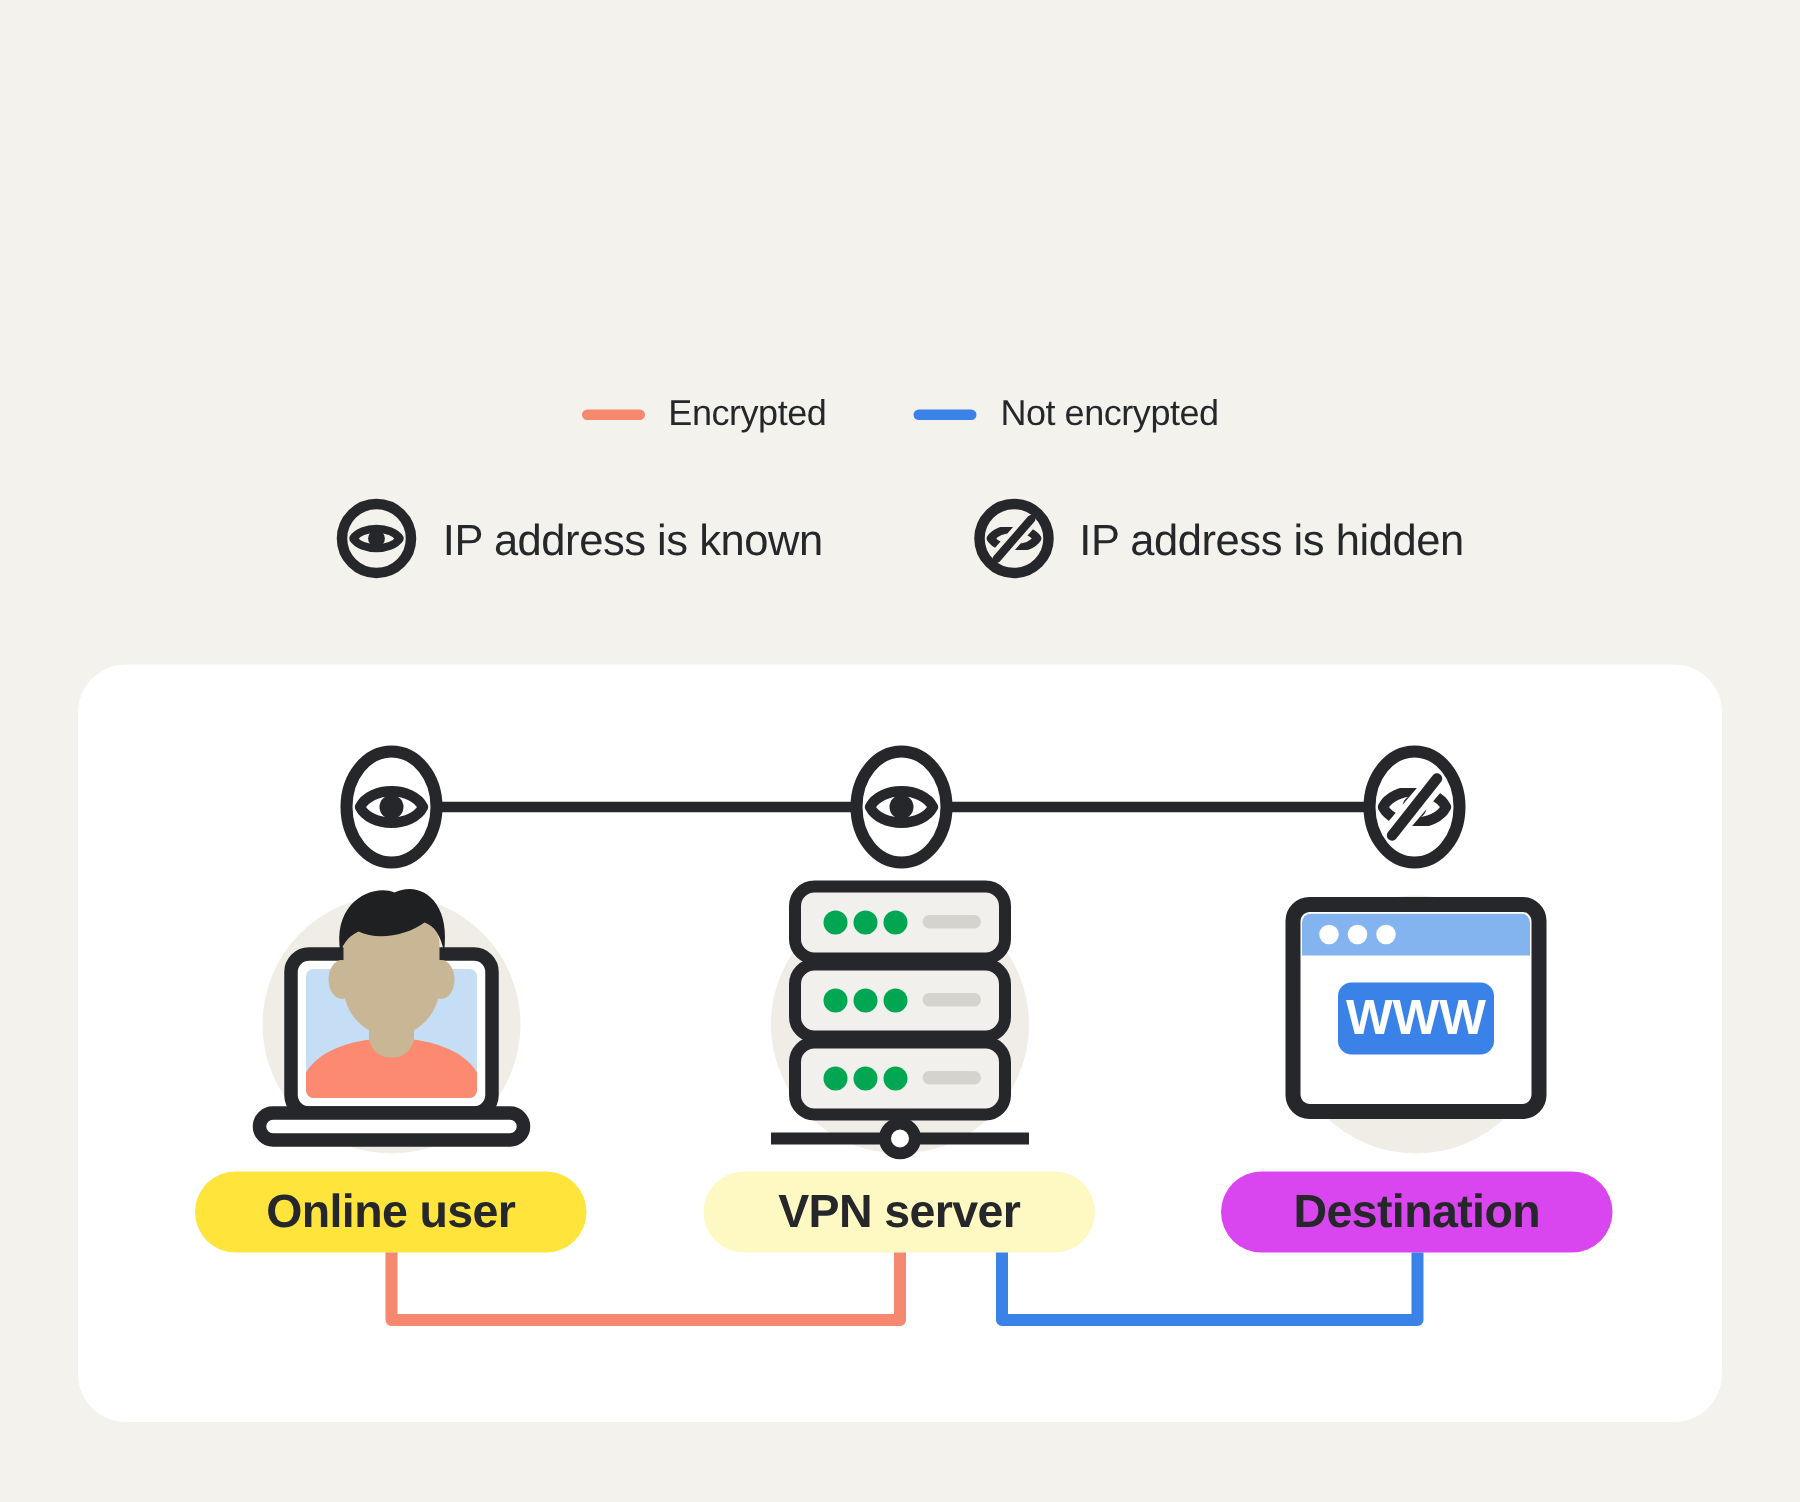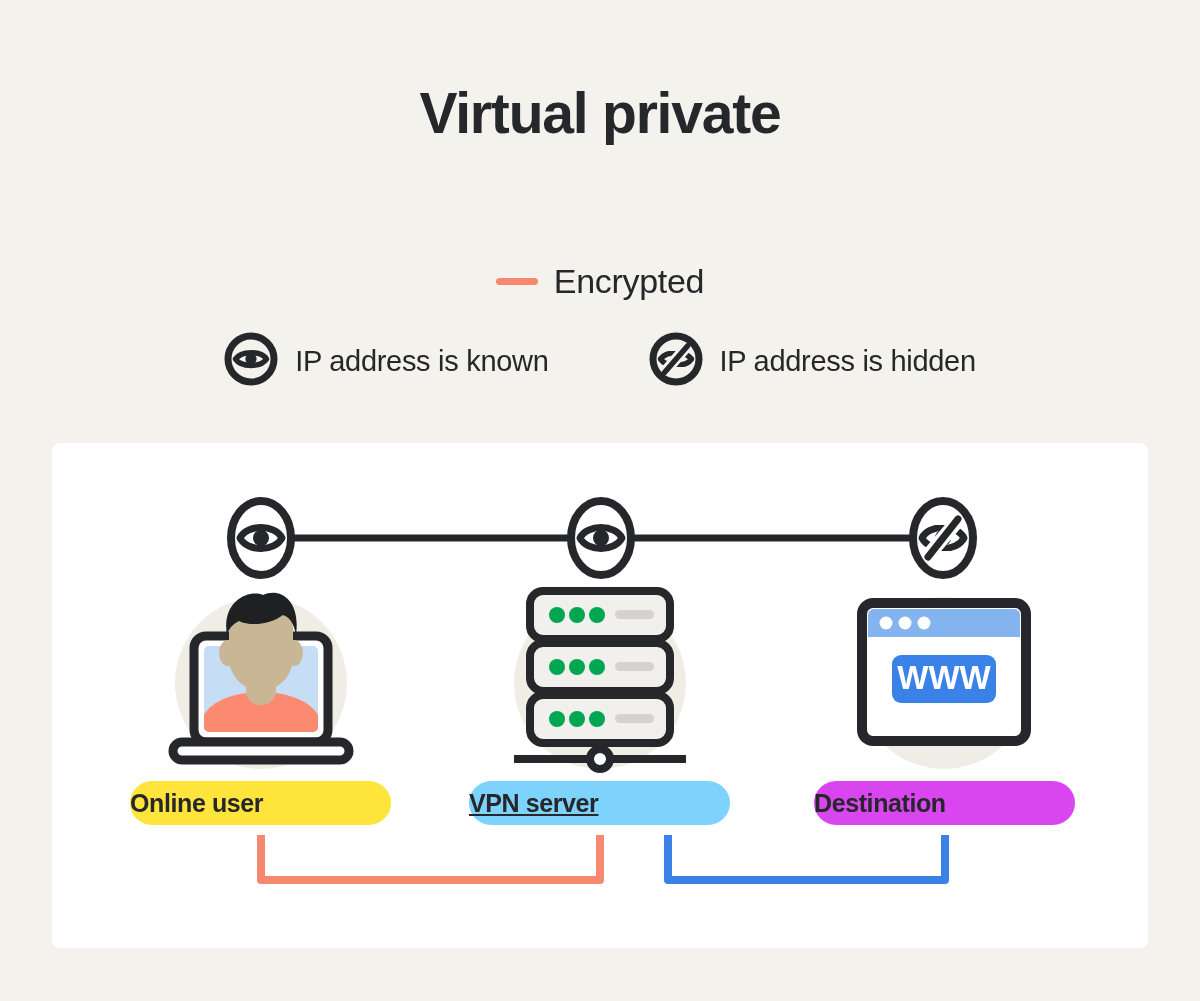--- a/index.html
+++ b/index.html
@@ -46,21 +46,21 @@
     align-items: center;
     gap: 16px;
   }
   .swatch {
     width: 42px;
     height: 7px;
     border-radius: 4px;
     display: block;
   }
   .legend-line-label {
-    font-size: 34px;
+    font-size: 24px;
     color: #25272A;
     letter-spacing: -0.3px;
   }
 
   
   .legend-eyes {
     position: absolute;
     top: 332px;
     left: 0;
     width: 1200px;
@@ -81,21 +81,21 @@
   }
 
   
   .card {
     position: absolute;
     left: 52px;
     top: 443px;
     width: 1096px;
     height: 505px;
     background: #FFFFFF;
-    border-radius: 8px;
+    border-radius: 32px;
   }
 
   
   .eye-chain {
     position: absolute;
     left: 0;
     top: 0;
     width: 1096px;
     height: 505px;
     pointer-events: none;
@@ -133,57 +133,60 @@
   .art {
     position: absolute;
     left: 50%;
     top: 0;
     transform: translateX(-50%);
   }
 
   
   .pill {
     position: absolute;
-    height: 44px;
+    height: 54px;
     border-radius: 27px;
     background: #FFE githubPlaceholder;
     display: flex;
     align-items: center;
-    justify-content: flex-start;
-    font-size: 25px;
+    justify-content: center;
+    font-size: 31px;
     font-weight: bold;
     color: #25272A;
     letter-spacing: -0.4px;
     white-space: nowrap;
   }
   .pill-user { left: 78px;  top: 338px; width: 261px; background: #FFE53B; }
-  .pill-vpn  { left: 417px; top: 338px; width: 261px; background: #7dd3fc; text-decoration: underline; }
+  .pill-vpn  { left: 417px; top: 338px; width: 261px; background: #fef9c3; }
   .pill-dest { left: 762px; top: 338px; width: 261px; background: #d946ef; }
 
   
   .connectors {
     position: absolute;
     left: 0;
     top: 0;
     width: 1096px;
     height: 505px;
     pointer-events: none;
   }
 </style>
 </head>
 <body>
 
 <div class="title">
-  <span class="title-line">Virtual private</span>
 </div>
 
 <div class="legend-lines">
   <div class="legend-line-item">
     <span class="swatch" style="background:#F5886F"></span>
     <span class="legend-line-label">Encrypted</span>
+  </div>
+  <div class="legend-line-item">
+    <span class="swatch" style="background:#3B82E8"></span>
+    <span class="legend-line-label">Not encrypted</span>
   </div>
 </div>
 
 <div class="legend-eyes">
   <div class="legend-eye-item">
     <span>
       <svg width="54" height="54" viewBox="0 0 54 54">
         <circle cx="27" cy="27" r="23" fill="none" stroke="#25272A" stroke-width="7"></circle>
         <path d="M11.5 27 C17 18.5, 37 18.5, 42.5 27 C37 35.5, 17 35.5, 11.5 27 Z" fill="none" stroke="#25272A" stroke-width="5.5" stroke-linejoin="round"></path>
         <circle cx="27" cy="27" r="5.6" fill="#25272A"></circle>

